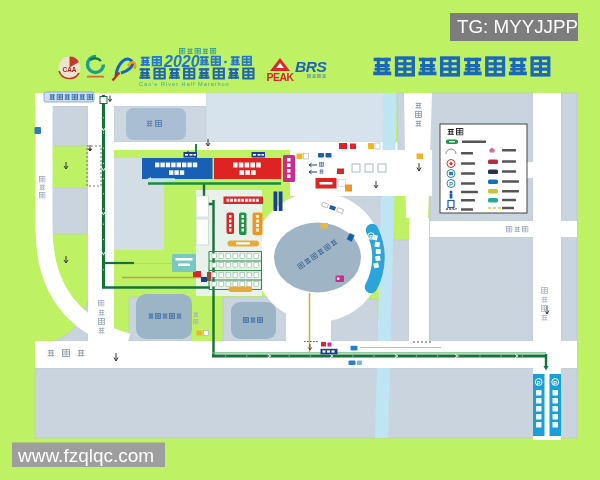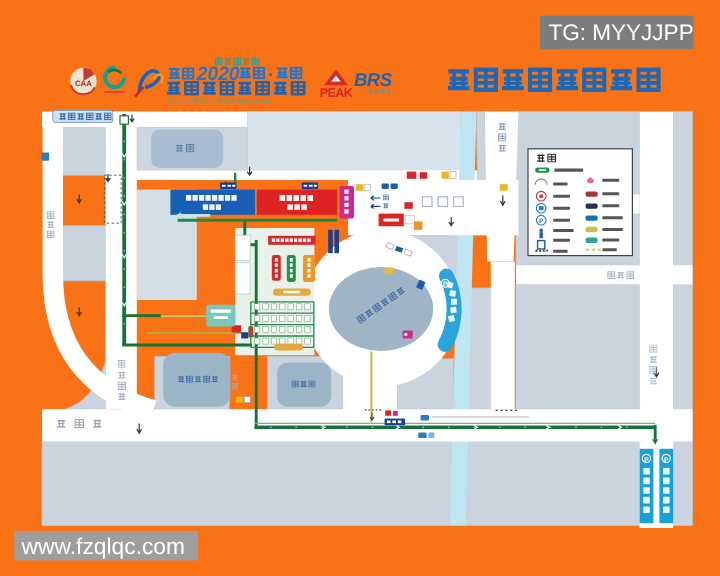--- a/index.html
+++ b/index.html
@@ -1,16 +1,16 @@
 <!DOCTYPE html>
 <html><head>
 <meta charset="utf-8">
 <style>
 html,body{margin:0;padding:0;background:#fff;font-family:"Liberation Sans",sans-serif;}
-#page{position:relative;width:600px;height:480px;background:#f97316;overflow:hidden;}
+#page{position:relative;width:600px;height:480px;background:#bef264;overflow:hidden;}
 svg{position:absolute;left:0;top:0;}
 </style>
 </head>
 <body>
 <div id="page">
 <svg width="600" height="480" viewBox="0 0 600 480">
 <defs>
 <symbol id="fc" viewBox="0 0 10 10">
   <rect x="0.7" y="0.7" width="8.6" height="8.6" fill="none" stroke="currentColor" stroke-width="1.3"></rect>
   <line x1="1.4" y1="3.6" x2="8.6" y2="3.6" stroke="currentColor" stroke-width="1.2"></line>

